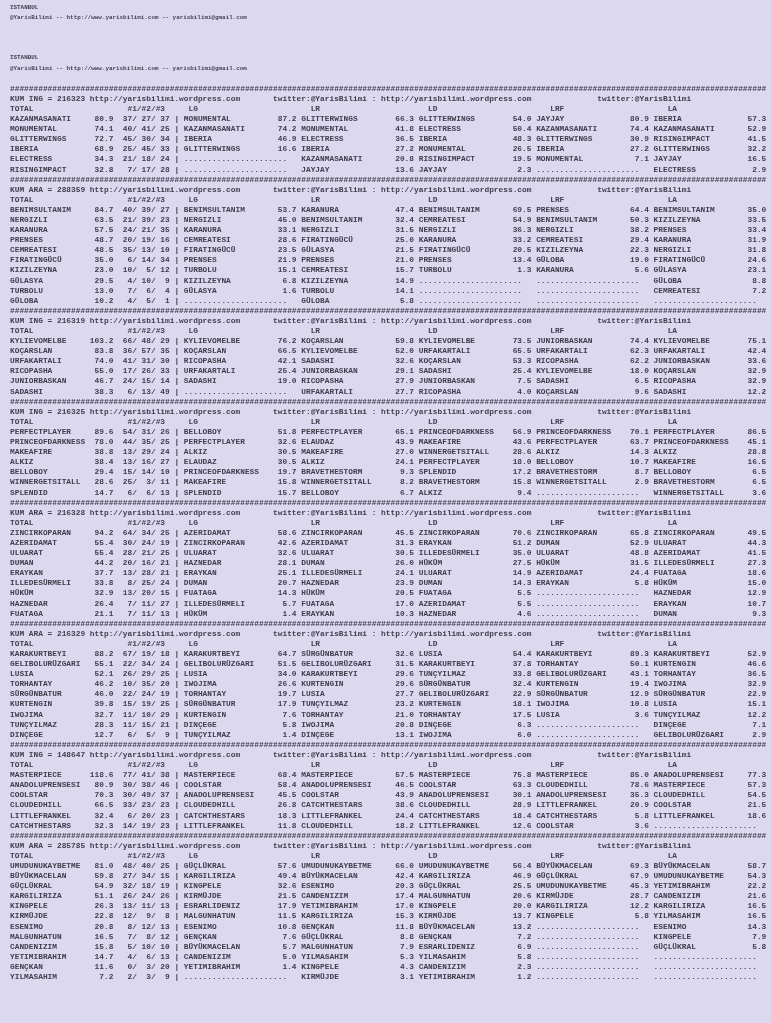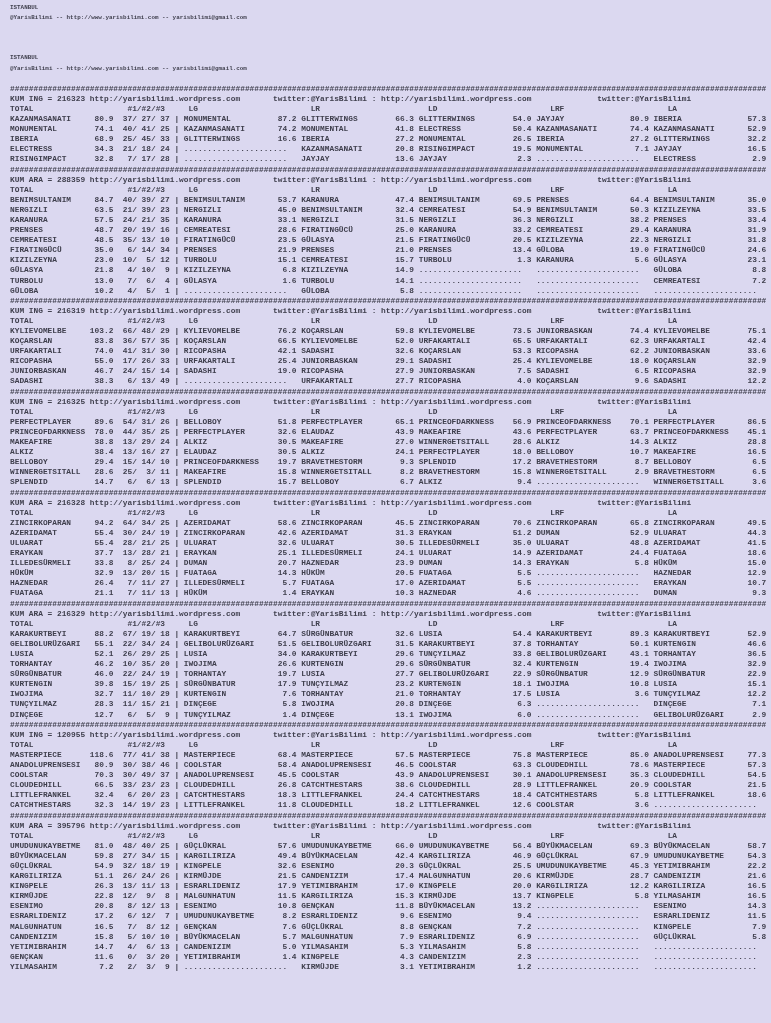--- a/index.html
+++ b/index.html
@@ -38,36 +38,37 @@
     <div class="line">@YarisBilimi -- http://www.yarisbilimi.com -- yarisbilimi@gmail.com</div>
     <div class="line"></div>
   </div>
   <div id="blocks">
       <div>
         <div class="line sep">#################################################################################################################################################################</div>
         <div class="line">KUM ING = 216323 http://yarisbilimi.wordpress.com       twitter:@YarisBilimi : http://yarisbilimi.wordpress.com              twitter:@YarisBilimi</div>
         <div class="line">TOTAL                    #1/#2/#3     LG                        LR                       LD                        LRF                      LA</div>
         <div class="line">KAZANMASANATI     80.9  37/ 27/ 37 | MONUMENTAL          87.2 GLITTERWINGS        66.3 GLITTERWINGS        54.0 JAYJAY              80.9 IBERIA              57.3</div>
         <div class="line">MONUMENTAL        74.1  40/ 41/ 25 | KAZANMASANATI       74.2 MONUMENTAL          41.8 ELECTRESS           50.4 KAZANMASANATI       74.4 KAZANMASANATI       52.9</div>
+        <div class="line">GLITTERWINGS      72.7  45/ 30/ 34 | IBERIA              46.9 ELECTRESS           36.5 IBERIA              48.3 GLITTERWINGS        30.9 RISINGIMPACT        41.5</div>
         <div class="line">IBERIA            68.9  25/ 45/ 33 | GLITTERWINGS        16.6 IBERIA              27.2 MONUMENTAL          26.5 IBERIA              27.2 GLITTERWINGS        32.2</div>
         <div class="line">ELECTRESS         34.3  21/ 18/ 24 | ......................   KAZANMASANATI       20.8 RISINGIMPACT        19.5 MONUMENTAL           7.1 JAYJAY              16.5</div>
         <div class="line">RISINGIMPACT      32.8   7/ 17/ 28 | ......................   JAYJAY              13.6 JAYJAY               2.3 ......................   ELECTRESS            2.9</div>
       </div>
       <div>
         <div class="line sep">#################################################################################################################################################################</div>
         <div class="line">KUM ARA = 288359 http://yarisbilimi.wordpress.com       twitter:@YarisBilimi : http://yarisbilimi.wordpress.com              twitter:@YarisBilimi</div>
         <div class="line">TOTAL                    #1/#2/#3     LG                        LR                       LD                        LRF                      LA</div>
         <div class="line">BENIMSULTANIM     84.7  40/ 39/ 27 | BENIMSULTANIM       53.7 KARANURA            47.4 BENIMSULTANIM       69.5 PRENSES             64.4 BENIMSULTANIM       35.0</div>
         <div class="line">NERGIZLI          63.5  21/ 39/ 23 | NERGIZLI            45.0 BENIMSULTANIM       32.4 CEMREATESI          54.9 BENIMSULTANIM       50.3 KIZILZEYNA          33.5</div>
         <div class="line">KARANURA          57.5  24/ 21/ 35 | KARANURA            33.1 NERGIZLI            31.5 NERGIZLI            36.3 NERGIZLI            38.2 PRENSES             33.4</div>
         <div class="line">PRENSES           48.7  20/ 19/ 16 | CEMREATESI          28.6 FIRATINGÜCÜ         25.0 KARANURA            33.2 CEMREATESI          29.4 KARANURA            31.9</div>
         <div class="line">CEMREATESI        48.5  35/ 13/ 10 | FIRATINGÜCÜ         23.5 GÜLASYA             21.5 FIRATINGÜCÜ         20.5 KIZILZEYNA          22.3 NERGIZLI            31.8</div>
         <div class="line">FIRATINGÜCÜ       35.0   6/ 14/ 34 | PRENSES             21.9 PRENSES             21.0 PRENSES             13.4 GÜLOBA              19.0 FIRATINGÜCÜ         24.6</div>
         <div class="line">KIZILZEYNA        23.0  10/  5/ 12 | TURBOLU             15.1 CEMREATESI          15.7 TURBOLU              1.3 KARANURA             5.6 GÜLASYA             23.1</div>
-        <div class="line">GÜLASYA           21.8   4/ 10/  9 | KIZILZEYNA           6.8 KIZILZEYNA          14.9 ......................   ......................   GÜLOBA               8.8</div>
+        <div class="line">GÜLASYA           29.5   4/ 10/  9 | KIZILZEYNA           6.8 KIZILZEYNA          14.9 ......................   ......................   GÜLOBA               8.8</div>
         <div class="line">TURBOLU           13.0   7/  6/  4 | GÜLASYA              1.6 TURBOLU             14.1 ......................   ......................   CEMREATESI           7.2</div>
         <div class="line">GÜLOBA            10.2   4/  5/  1 | ......................   GÜLOBA               5.8 ......................   ......................   ......................</div>
       </div>
       <div>
         <div class="line sep">#################################################################################################################################################################</div>
         <div class="line">KUM ING = 216319 http://yarisbilimi.wordpress.com       twitter:@YarisBilimi : http://yarisbilimi.wordpress.com              twitter:@YarisBilimi</div>
         <div class="line">TOTAL                    #1/#2/#3     LG                        LR                       LD                        LRF                      LA</div>
         <div class="line">KYLIEVOMELBE     103.2  66/ 48/ 29 | KYLIEVOMELBE        76.2 KOÇARSLAN           59.8 KYLIEVOMELBE        73.5 JUNIORBASKAN        74.4 KYLIEVOMELBE        75.1</div>
         <div class="line">KOÇARSLAN         83.8  36/ 57/ 35 | KOÇARSLAN           66.5 KYLIEVOMELBE        52.0 URFAKARTALI         65.5 URFAKARTALI         62.3 URFAKARTALI         42.4</div>
         <div class="line">URFAKARTALI       74.0  41/ 31/ 30 | RICOPASHA           42.1 SADASHI             32.6 KOÇARSLAN           53.3 RICOPASHA           62.2 JUNIORBASKAN        33.6</div>
@@ -87,20 +88,21 @@
         <div class="line">WINNERGETSITALL   28.6  25/  3/ 11 | MAKEAFIRE           15.8 WINNERGETSITALL      8.2 BRAVETHESTORM       15.8 WINNERGETSITALL      2.9 BRAVETHESTORM        6.5</div>
         <div class="line">SPLENDID          14.7   6/  6/ 13 | SPLENDID            15.7 BELLOBOY             6.7 ALKIZ                9.4 ......................   WINNERGETSITALL      3.6</div>
       </div>
       <div>
         <div class="line sep">#################################################################################################################################################################</div>
         <div class="line">KUM ARA = 216328 http://yarisbilimi.wordpress.com       twitter:@YarisBilimi : http://yarisbilimi.wordpress.com              twitter:@YarisBilimi</div>
         <div class="line">TOTAL                    #1/#2/#3     LG                        LR                       LD                        LRF                      LA</div>
         <div class="line">ZINCIRKOPARAN     94.2  64/ 34/ 25 | AZERIDAMAT          58.6 ZINCIRKOPARAN       45.5 ZINCIRKOPARAN       70.6 ZINCIRKOPARAN       65.8 ZINCIRKOPARAN       49.5</div>
         <div class="line">AZERIDAMAT        55.4  30/ 24/ 19 | ZINCIRKOPARAN       42.6 AZERIDAMAT          31.3 ERAYKAN             51.2 DUMAN               52.9 ULUARAT             44.3</div>
         <div class="line">ULUARAT           55.4  28/ 21/ 25 | ULUARAT             32.6 ULUARAT             30.5 ILLEDESÜRMELI       35.0 ULUARAT             48.8 AZERIDAMAT          41.5</div>
+        <div class="line">DUMAN             44.2  20/ 16/ 21 | HAZNEDAR            28.1 DUMAN               26.0 HÜKÜM               27.5 HÜKÜM               31.5 ILLEDESÜRMELI       27.3</div>
         <div class="line">ERAYKAN           37.7  13/ 28/ 21 | ERAYKAN             25.1 ILLEDESÜRMELI       24.1 ULUARAT             14.9 AZERIDAMAT          24.4 FUATAGA             18.6</div>
         <div class="line">ILLEDESÜRMELI     33.8   8/ 25/ 24 | DUMAN               20.7 HAZNEDAR            23.9 DUMAN               14.3 ERAYKAN              5.8 HÜKÜM               15.0</div>
         <div class="line">HÜKÜM             32.9  13/ 20/ 15 | FUATAGA             14.3 HÜKÜM               20.5 FUATAGA              5.5 ......................   HAZNEDAR            12.9</div>
         <div class="line">HAZNEDAR          26.4   7/ 11/ 27 | ILLEDESÜRMELI        5.7 FUATAGA             17.0 AZERIDAMAT           5.5 ......................   ERAYKAN             10.7</div>
         <div class="line">FUATAGA           21.1   7/ 11/ 13 | HÜKÜM                1.4 ERAYKAN             10.3 HAZNEDAR             4.6 ......................   DUMAN                9.3</div>
       </div>
       <div>
         <div class="line sep">#################################################################################################################################################################</div>
         <div class="line">KUM ARA = 216329 http://yarisbilimi.wordpress.com       twitter:@YarisBilimi : http://yarisbilimi.wordpress.com              twitter:@YarisBilimi</div>
         <div class="line">TOTAL                    #1/#2/#3     LG                        LR                       LD                        LRF                      LA</div>
@@ -109,41 +111,40 @@
         <div class="line">LUSIA             52.1  26/ 29/ 25 | LUSIA               34.0 KARAKURTBEYI        29.6 TUNÇYILMAZ          33.8 GELIBOLURÜZGARI     43.1 TORHANTAY           36.5</div>
         <div class="line">TORHANTAY         46.2  10/ 35/ 20 | IWOJIMA             26.6 KURTENGIN           29.6 SÜRGÜNBATUR         32.4 KURTENGIN           19.4 IWOJIMA             32.9</div>
         <div class="line">SÜRGÜNBATUR       46.0  22/ 24/ 19 | TORHANTAY           19.7 LUSIA               27.7 GELIBOLURÜZGARI     22.9 SÜRGÜNBATUR         12.9 SÜRGÜNBATUR         22.9</div>
         <div class="line">KURTENGIN         39.8  15/ 19/ 25 | SÜRGÜNBATUR         17.9 TUNÇYILMAZ          23.2 KURTENGIN           18.1 IWOJIMA             10.8 LUSIA               15.1</div>
         <div class="line">IWOJIMA           32.7  11/ 10/ 29 | KURTENGIN            7.6 TORHANTAY           21.0 TORHANTAY           17.5 LUSIA                3.6 TUNÇYILMAZ          12.2</div>
         <div class="line">TUNÇYILMAZ        28.3  11/ 15/ 21 | DINÇEGE              5.8 IWOJIMA             20.8 DINÇEGE              6.3 ......................   DINÇEGE              7.1</div>
         <div class="line">DINÇEGE           12.7   6/  5/  9 | TUNÇYILMAZ           1.4 DINÇEGE             13.1 IWOJIMA              6.0 ......................   GELIBOLURÜZGARI      2.9</div>
       </div>
       <div>
         <div class="line sep">#################################################################################################################################################################</div>
-        <div class="line">KUM ING = 120955 http://yarisbilimi.wordpress.com       twitter:@YarisBilimi : http://yarisbilimi.wordpress.com              twitter:@YarisBilimi</div>
+        <div class="line">KUM ING = 148647 http://yarisbilimi.wordpress.com       twitter:@YarisBilimi : http://yarisbilimi.wordpress.com              twitter:@YarisBilimi</div>
         <div class="line">TOTAL                    #1/#2/#3     LG                        LR                       LD                        LRF                      LA</div>
         <div class="line">MASTERPIECE      118.6  77/ 41/ 38 | MASTERPIECE         68.4 MASTERPIECE         57.5 MASTERPIECE         75.8 MASTERPIECE         85.0 ANADOLUPRENSESI     77.3</div>
         <div class="line">ANADOLUPRENSESI   80.9  30/ 38/ 46 | COOLSTAR            58.4 ANADOLUPRENSESI     46.5 COOLSTAR            63.3 CLOUDEDHILL         78.6 MASTERPIECE         57.3</div>
         <div class="line">COOLSTAR          70.3  30/ 49/ 37 | ANADOLUPRENSESI     45.5 COOLSTAR            43.9 ANADOLUPRENSESI     30.1 ANADOLUPRENSESI     35.3 CLOUDEDHILL         54.5</div>
         <div class="line">CLOUDEDHILL       66.5  33/ 23/ 23 | CLOUDEDHILL         26.8 CATCHTHESTARS       38.6 CLOUDEDHILL         28.9 LITTLEFRANKEL       20.9 COOLSTAR            21.5</div>
         <div class="line">LITTLEFRANKEL     32.4   6/ 20/ 23 | CATCHTHESTARS       18.3 LITTLEFRANKEL       24.4 CATCHTHESTARS       18.4 CATCHTHESTARS        5.8 LITTLEFRANKEL       18.6</div>
         <div class="line">CATCHTHESTARS     32.3  14/ 19/ 23 | LITTLEFRANKEL       11.8 CLOUDEDHILL         18.2 LITTLEFRANKEL       12.6 COOLSTAR             3.6 ......................</div>
       </div>
       <div>
         <div class="line sep">#################################################################################################################################################################</div>
-        <div class="line">KUM ARA = 395796 http://yarisbilimi.wordpress.com       twitter:@YarisBilimi : http://yarisbilimi.wordpress.com              twitter:@YarisBilimi</div>
+        <div class="line">KUM ARA = 285785 http://yarisbilimi.wordpress.com       twitter:@YarisBilimi : http://yarisbilimi.wordpress.com              twitter:@YarisBilimi</div>
         <div class="line">TOTAL                    #1/#2/#3     LG                        LR                       LD                        LRF                      LA</div>
         <div class="line">UMUDUNUKAYBETME   81.0  48/ 40/ 25 | GÜÇLÜKRAL           57.6 UMUDUNUKAYBETME     66.0 UMUDUNUKAYBETME     56.4 BÜYÜKMACELAN        69.3 BÜYÜKMACELAN        58.7</div>
         <div class="line">BÜYÜKMACELAN      59.8  27/ 34/ 15 | KARGILIRIZA         49.4 BÜYÜKMACELAN        42.4 KARGILIRIZA         46.9 GÜÇLÜKRAL           67.9 UMUDUNUKAYBETME     54.3</div>
         <div class="line">GÜÇLÜKRAL         54.9  32/ 18/ 19 | KINGPELE            32.6 ESENIMO             20.3 GÜÇLÜKRAL           25.5 UMUDUNUKAYBETME     45.3 YETIMIBRAHIM        22.2</div>
         <div class="line">KARGILIRIZA       51.1  26/ 24/ 26 | KIRMÜJDE            21.5 CANDENIZIM          17.4 MALGUNHATUN         20.6 KIRMÜJDE            28.7 CANDENIZIM          21.6</div>
         <div class="line">KINGPELE          26.3  13/ 11/ 13 | ESRARLIDENIZ        17.9 YETIMIBRAHIM        17.0 KINGPELE            20.0 KARGILIRIZA         12.2 KARGILIRIZA         16.5</div>
         <div class="line">KIRMÜJDE          22.8  12/  9/  8 | MALGUNHATUN         11.5 KARGILIRIZA         15.3 KIRMÜJDE            13.7 KINGPELE             5.8 YILMASAHIM          16.5</div>
         <div class="line">ESENIMO           20.8   8/ 12/ 13 | ESENIMO             10.8 GENÇKAN             11.8 BÜYÜKMACELAN        13.2 ......................   ESENIMO             14.3</div>
-        <div class="line">ESRARLIDENIZ      17.2   6/ 12/  7 | UMUDUNUKAYBETME      8.2 ESRARLIDENIZ         9.6 ESENIMO              9.4 ......................   ESRARLIDENIZ        11.5</div>
         <div class="line">MALGUNHATUN       16.5   7/  8/ 12 | GENÇKAN              7.6 GÜÇLÜKRAL            8.8 GENÇKAN              7.2 ......................   KINGPELE             7.9</div>
         <div class="line">CANDENIZIM        15.8   5/ 10/ 10 | BÜYÜKMACELAN         5.7 MALGUNHATUN          7.9 ESRARLIDENIZ         6.9 ......................   GÜÇLÜKRAL            5.8</div>
         <div class="line">YETIMIBRAHIM      14.7   4/  6/ 13 | CANDENIZIM           5.0 YILMASAHIM           5.3 YILMASAHIM           5.8 ......................   ......................</div>
         <div class="line">GENÇKAN           11.6   0/  3/ 20 | YETIMIBRAHIM         1.4 KINGPELE             4.3 CANDENIZIM           2.3 ......................   ......................</div>
         <div class="line">YILMASAHIM         7.2   2/  3/  9 | ......................   KIRMÜJDE             3.1 YETIMIBRAHIM         1.2 ......................   ......................</div>
       </div>
     </div>
 </div>
 
 </body></html>

